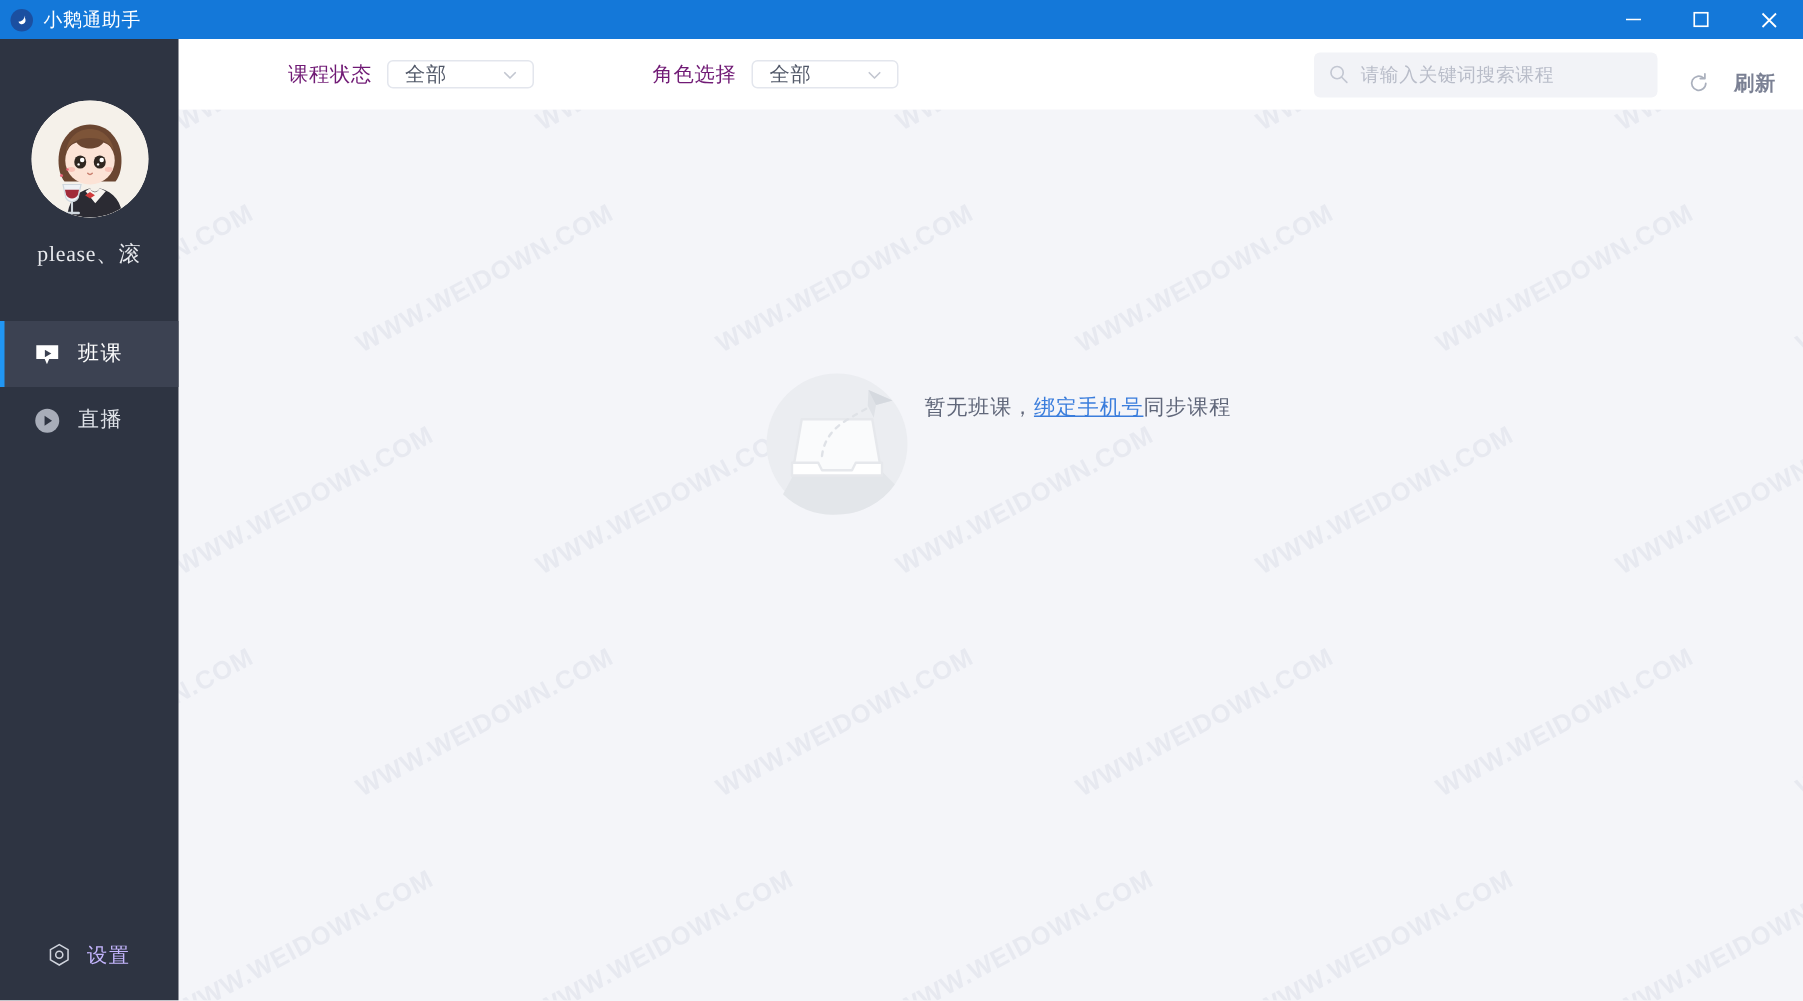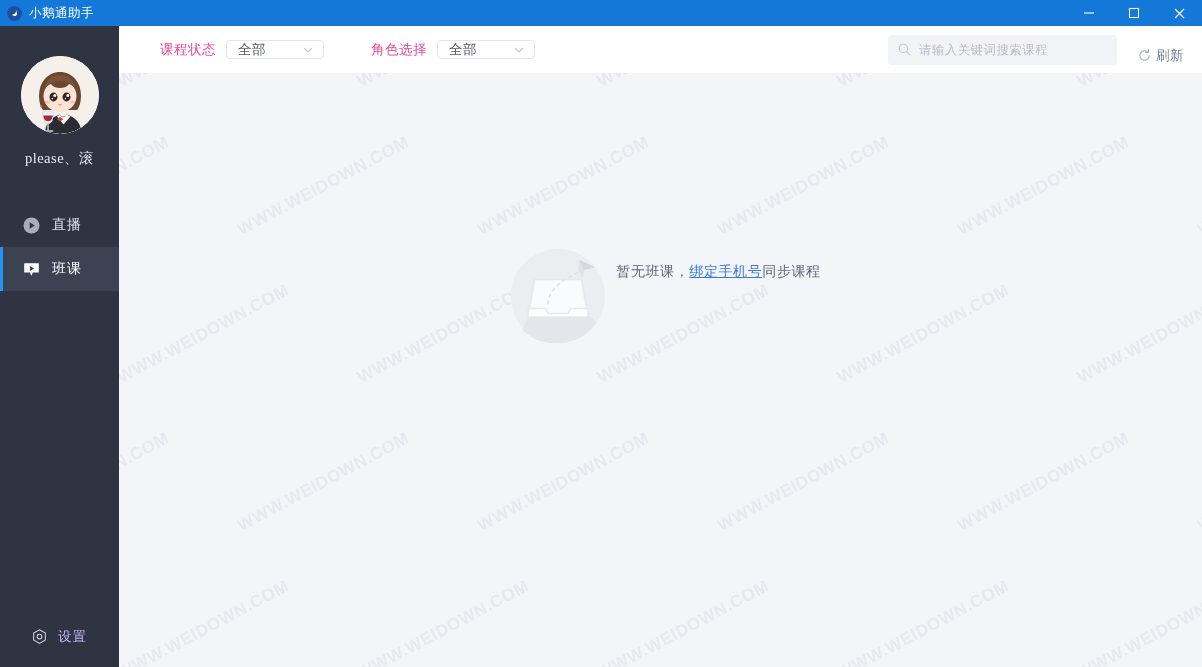--- a/index.html
+++ b/index.html
@@ -52,21 +52,21 @@
   .body-row { flex: 1 1 auto; display: flex; min-height: 0; position: relative; }
 
   
   .sidebar {
     width: 119px; flex: 0 0 119px;
     background: #2e3442;
     display: flex; flex-direction: column;
     position: relative; z-index: 20;
   }
   .profile {
-    padding-top: 30px;
+    padding-top: 41px;
     display: flex; flex-direction: column; align-items: center;
   }
   .avatar {
     width: 78px; height: 78px; border-radius: 50%;
     overflow: hidden; background: #f3efe9;
     display: block;
   }
   .username {
     margin-top: 15px;
     color: #e8eaee; font-size: 14.5px;
@@ -107,22 +107,22 @@
   .toolbar {
     height: 47px; flex: 0 0 47px;
     background: #ffffff;
     display: flex; align-items: center;
     padding: 0 18px 0 41px;
     position: relative; z-index: 10;
   }
   .filter-group { display: flex; align-items: center; }
   .filter-group + .filter-group { margin-left: 47px; }
   .filter-label {
-    font-size: 13.5px; color: #ec4899; letter-spacing: 0.5px;
-    margin-right: 10px; white-space: nowrap;
+    font-size: 13.5px; color: #701a75; letter-spacing: 0.5px;
+    margin-right: 10px; white-space: nowrap; margin-left: 32px;
   }
   .select {
     width: 98px; height: 19px;
     border: 1px solid #e3e6ed; border-radius: 4px;
     background: #ffffff;
     display: flex; align-items: center;
     padding: 0 9px 0 11px;
     position: relative;
   }
   .select-value { font-size: 13.5px; color: #515868; letter-spacing: 0.5px; }
@@ -138,22 +138,23 @@
   }
   .search-icon { display: flex; flex: 0 0 13px; }
   .search-icon svg { display: block; }
   .search-input {
     border: 0; outline: 0; background: transparent;
     font-family: inherit; font-size: 12.5px; color: #3b4252;
     width: 100%; letter-spacing: 0.4px;
   }
   .search-input::placeholder { color: #b9bdc9; }
   .refresh {
-    display: flex; align-items: center; gap: 4px;
+    display: flex; align-items: center; gap: 16px;
     margin-left: 20px;
+    font-weight: bold;
   }
   .refresh-icon { display: flex; }
   .refresh-icon svg { display: block; }
   .refresh-label { font-size: 13.5px; color: #7b8194; letter-spacing: 0.5px; }
 
   
   .content {
     flex: 1 1 auto; min-height: 0;
     position: relative;
     display: flex; flex-direction: column;
@@ -267,37 +268,37 @@
             <path d="M22.5 75h9" stroke="#cfd7de" stroke-width="1.6" stroke-linecap="round"></path>
 
             <circle cx="20" cy="50" r="1" fill="#e8647a"></circle>
             <circle cx="24" cy="46" r="0.8" fill="#e8647a"></circle>
           </svg>
         </span>
         <div class="username">please、滚</div>
       </div>
 
       <div class="nav">
+        <div class="nav-item active">
+          <span class="nav-icon">
+            <svg width="17" height="17" viewBox="0 0 17 17">
+              <path d="M1.2 2.2h14.6v9.2H9.8l-1.5 3.4-1.5-3.4H1.2z" fill="#ffffff"></path>
+              <path d="M6.9 5.1l4.3 2.5-4.3 2.5z" fill="#3c4252"></path>
+            </svg>
+          </span>
+          <span class="nav-label">班课</span>
+        </div>
         <div class="nav-item">
           <span class="nav-icon">
             <svg width="17" height="17" viewBox="0 0 17 17">
               <circle cx="8.5" cy="8.5" r="8" fill="#a8adb9"></circle>
               <path d="M6.7 5.2l5 3.3-5 3.3z" fill="#2e3442"></path>
             </svg>
           </span>
           <span class="nav-label">直播</span>
-        </div>
-        <div class="nav-item active">
-          <span class="nav-icon">
-            <svg width="17" height="17" viewBox="0 0 17 17">
-              <path d="M1.2 2.2h14.6v9.2H9.8l-1.5 3.4-1.5-3.4H1.2z" fill="#ffffff"></path>
-              <path d="M6.9 5.1l4.3 2.5-4.3 2.5z" fill="#3c4252"></path>
-            </svg>
-          </span>
-          <span class="nav-label">班课</span>
         </div>
       </div>
 
       <div class="settings">
         <span class="nav-icon">
           <svg width="18" height="18" viewBox="0 0 18 18">
             <path d="M9 1.3l6.2 3.6v7.2L9 15.7 2.8 12.1V4.9z" fill="none" stroke="#cfd3dc" stroke-width="1.1"></path>
             <circle cx="9" cy="8.5" r="2.5" fill="none" stroke="#cfd3dc" stroke-width="1.1"></circle>
           </svg>
         </span>

